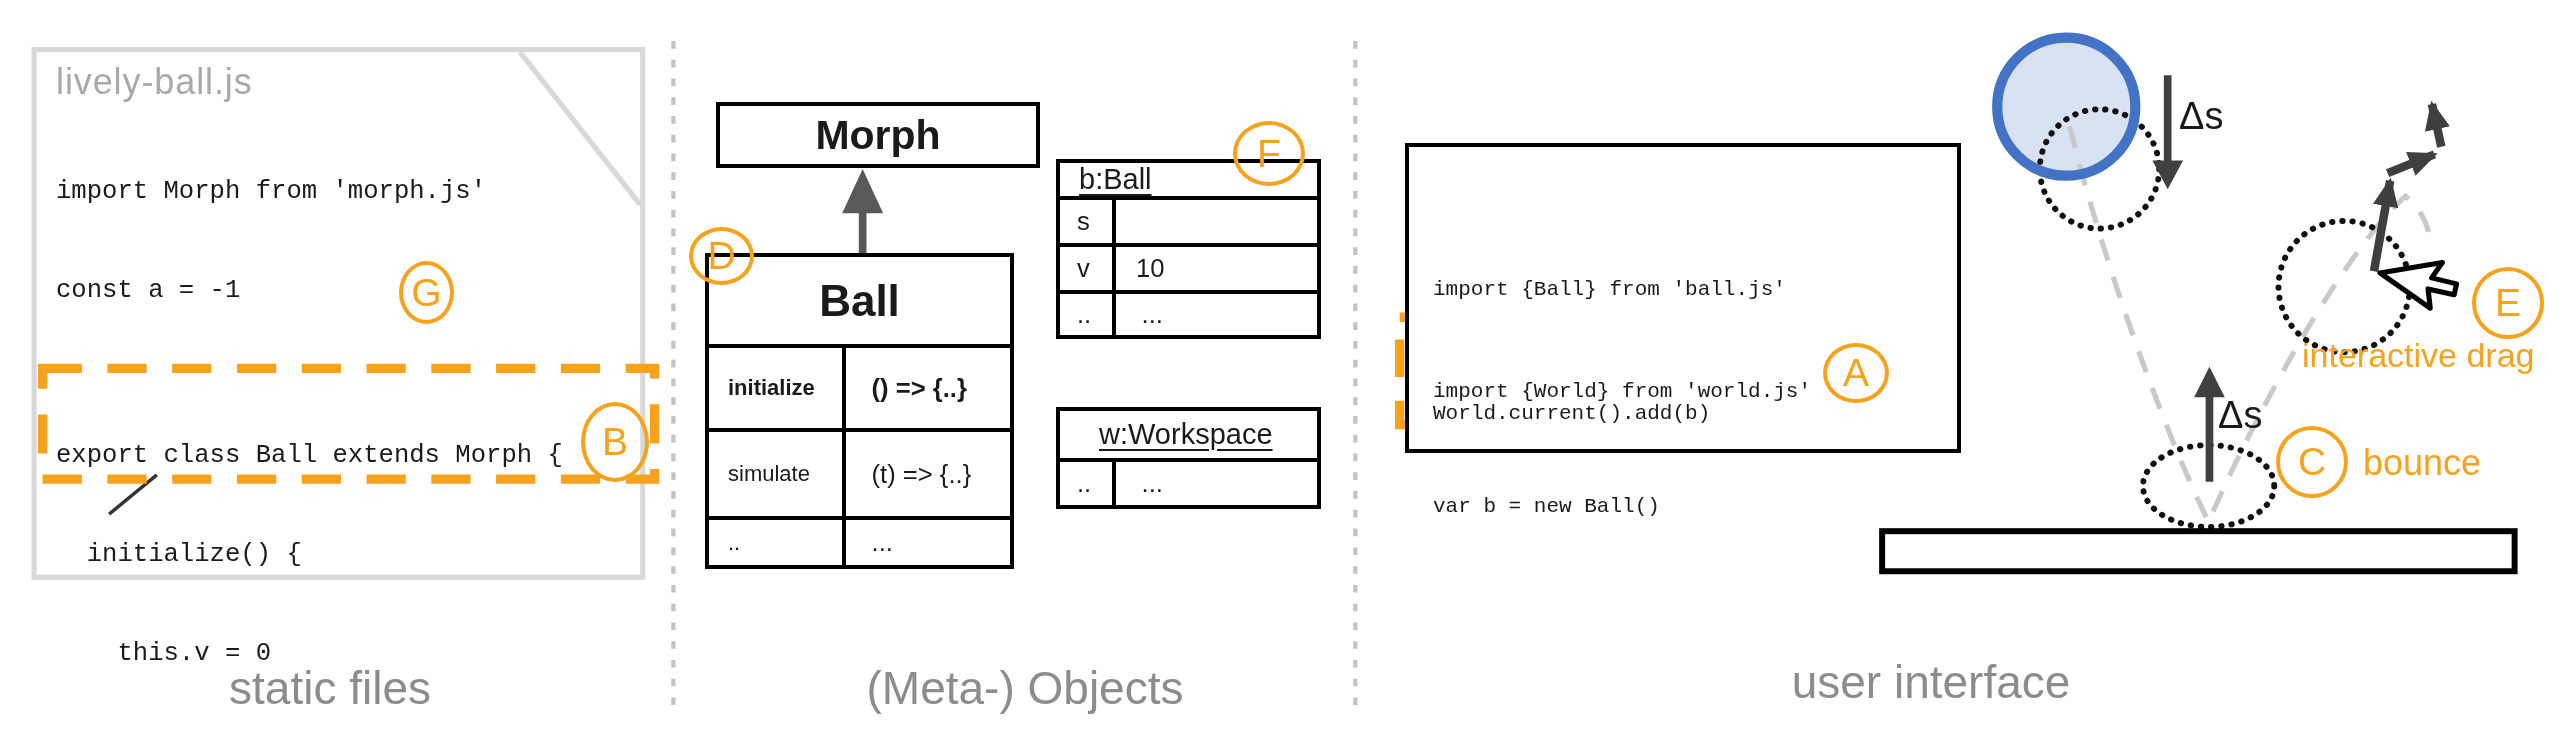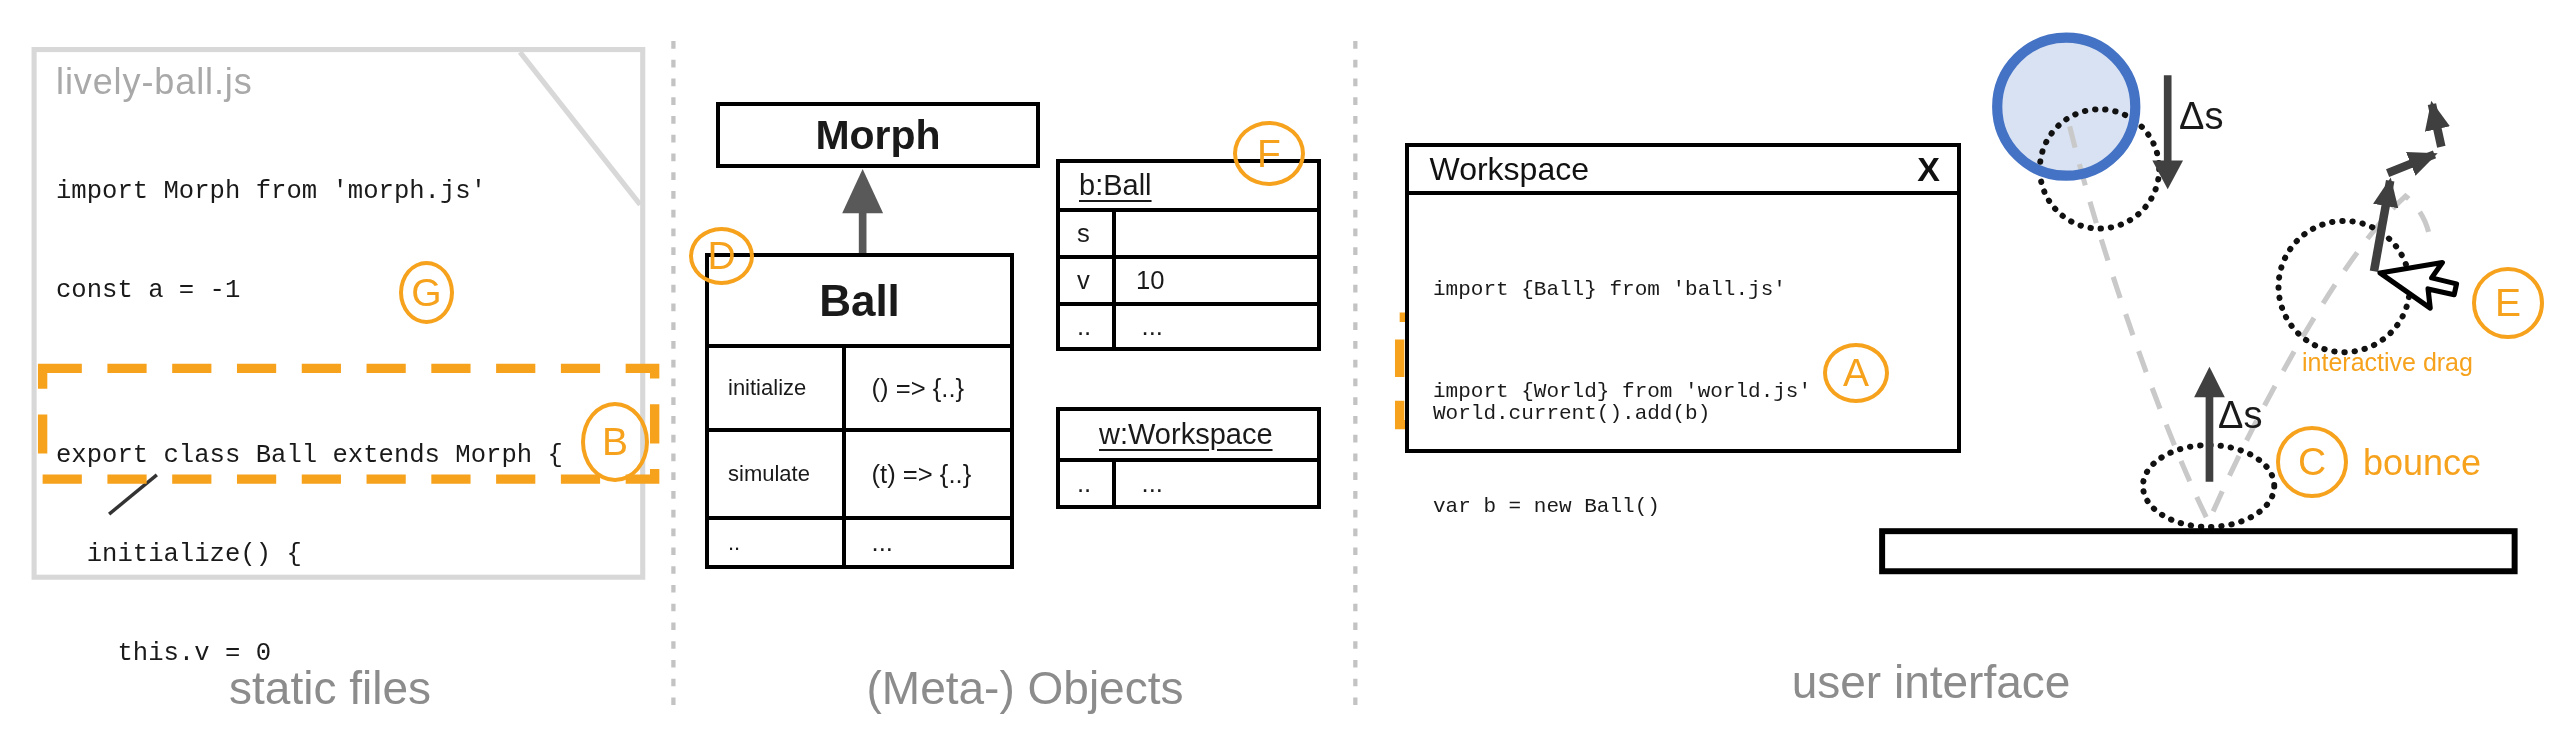--- a/index.html
+++ b/index.html
@@ -115,36 +115,36 @@
   <div class="ann" style="left:581px;top:402px;width:68px;height:80px;">B</div>
 
   <div class="txt section-label" style="left:330px;top:661px;">static files</div>
 
   <div class="box" style="left:716px;top:102px;width:324px;height:66px;">
     <div class="box-title" style="height:100%;font-size:41px;">Morph</div>
   </div>
 
   <div class="box" style="left:705px;top:253px;width:309px;">
     <div class="box-title" style="height:87px;font-size:44px;">Ball</div>
-    <div class="tbl-row" style="height:84px;">
+    <div class="tbl-row" style="height:84px;font-weight:bold;">
       <div class="cell c1" style="width:137px;font-size:22px;">initialize</div>
       <div class="cell c2" style="flex:1;">() =&gt; {..}</div>
     </div>
     <div class="tbl-row" style="height:88px;">
       <div class="cell c1" style="width:137px;font-size:22px;">simulate</div>
       <div class="cell c2" style="flex:1;">(t) =&gt; {..}</div>
     </div>
     <div class="tbl-row" style="height:49px;">
       <div class="cell c1" style="width:137px;font-size:22px;">..</div>
       <div class="cell c2" style="flex:1;">...</div>
     </div>
   </div>
 
   <div class="box" style="left:1056px;top:159px;width:265px;">
-    <div class="obj-head" style="height:45px;">
+    <div class="obj-head" style="height:33px;">
       <span>b:Ball</span>
     </div>
     <div class="tbl-row" style="height:47px;">
       <div class="cell c1" style="width:56px;padding-left:17px;">s</div>
     </div>
     <div class="tbl-row" style="height:47px;">
       <div class="cell c1" style="width:56px;padding-left:17px;">v</div>
       <div class="cell c2" style="flex:1;padding-left:20px;">10</div>
     </div>
     <div class="tbl-row" style="height:45px;">
@@ -162,40 +162,36 @@
       <div class="cell c2" style="flex:1;">...</div>
     </div>
   </div>
 
   <div class="ann" style="left:689px;top:227px;width:65px;height:58px;">D</div>
   <div class="ann" style="left:1233px;top:121px;width:72px;height:65px;">F</div>
 
   <div class="txt section-label" style="left:1025px;top:661px;">(Meta-) Objects</div>
 
   <div class="window">
-    <div class="window-titlebar">
-      <div class="window-title">Workspace</div>
-      <div class="window-close">X</div>
-    </div>
     <div class="ws-code code" style="left:24px;top:58px;">
       <div>import {Ball} from 'ball.js'</div>
       <div>import {World} from 'world.js'</div>
     </div>
     <div class="ws-code code" style="left:24px;top:189px;line-height:31px;">
       <div>World.current().add(b)</div>
       <div>var b = new Ball()</div>
     </div>
   </div>
 
   <div class="ann" style="left:1823px;top:343px;width:66px;height:60px;">A</div>
   <div class="ann" style="left:2276px;top:426px;width:72px;height:72px;">C</div>
   <div class="ann" style="left:2472px;top:267px;width:72px;height:72px;">E</div>
 
   <div class="txt delta" style="left:2179px;top:95px;">Δs</div>
   <div class="txt delta" style="left:2218px;top:394px;">Δs</div>
 
   <div class="txt orange-label" style="left:2363px;top:442px;">bounce</div>
-  <div class="txt orange-label" style="left:2302px;top:348px;font-size:25px;">interactive drag</div>
+  <div class="txt orange-label" style="left:2302px;top:336px;font-size:34px;">interactive drag</div>
 
   <div class="txt section-label" style="left:1931px;top:655px;">user interface</div>
 
 </div>
 
 
 </body></html>

